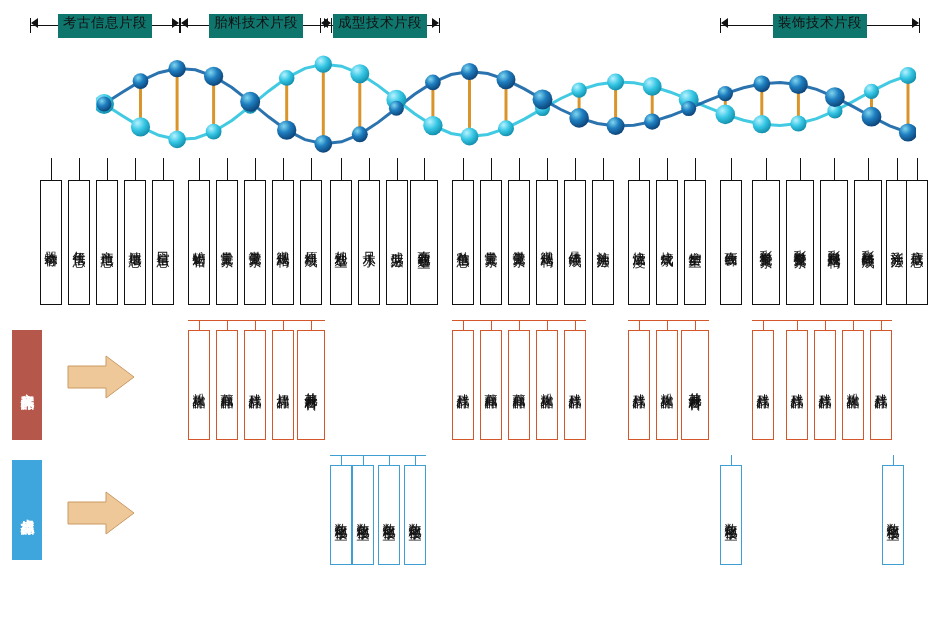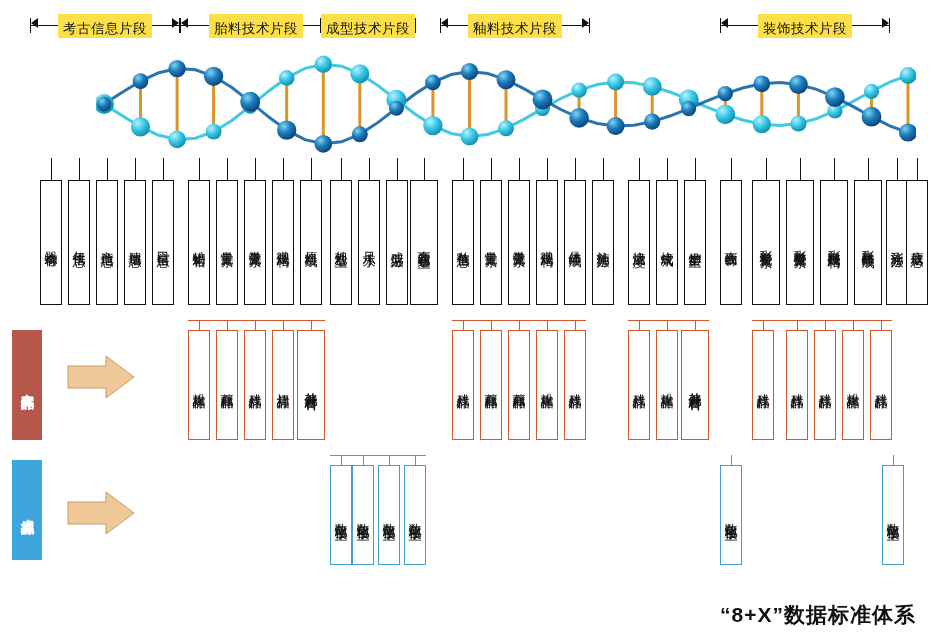--- a/index.html
+++ b/index.html
@@ -30,21 +30,21 @@
   }
   .seg .tick.l{left:0;}
   .seg .tick.r{right:0;}
   .seg .capL,.seg .capR{
     position:absolute;top:4px;width:0;height:0;border-style:solid;
   }
   .seg .capL{left:1px;border-width:5px 7px 5px 0;border-color:transparent #111 transparent transparent;}
   .seg .capR{right:1px;border-width:5px 0 5px 7px;border-color:transparent transparent transparent #111;}
   .seg .txtwrap{
     position:absolute;top:0;left:50%;transform:translateX(-50%);
-    background:#fde047;padding:0 5px;height:24px;display:flex;align-items:flex-end;
+    background:#0f766e;padding:0 5px;height:24px;display:flex;align-items:flex-start;
   }
 
   
   .helix{position:absolute;left:96px;top:42px;width:820px;height:120px;}
 
   
   .stem{position:absolute;width:1px;background:#111;}
 
   
   .vbox{
@@ -109,41 +109,31 @@
       <div class="seg" style="left: 180px; width: 152px;">
         <div class="bar"></div>
         <div class="tick l"></div>
         <div class="tick r"></div>
         <div class="capL"></div>
         <div class="capR"></div>
         <div class="txtwrap">
           <span class="lbl">胎料技术片段</span>
         </div>
       </div>
-      <div class="seg" style="left: 320px; width: 96px;">
+      <div class="seg" style="left: 320px; width: 120px;">
         <div class="bar"></div>
         <div class="tick l"></div>
         <div class="tick r"></div>
         <div class="capL"></div>
         <div class="capR"></div>
         <div class="txtwrap">
           <span class="lbl">成型技术片段</span>
         </div>
       </div>
-      <div class="seg" style="left: 440px; width: 150px;">
-        <div class="bar"></div>
-        <div class="tick l"></div>
-        <div class="tick r"></div>
-        <div class="capL"></div>
-        <div class="capR"></div>
-        <div class="txtwrap">
-          <span class="lbl">釉料技术片段</span>
-        </div>
-      </div>
-      <div class="seg" style="left: 720px; width: 170px;">
+      <div class="seg" style="left: 720px; width: 200px;">
         <div class="bar"></div>
         <div class="tick l"></div>
         <div class="tick r"></div>
         <div class="capL"></div>
         <div class="capR"></div>
         <div class="txtwrap">
           <span class="lbl">装饰技术片段</span>
         </div>
       </div>
     </div>
@@ -475,14 +465,13 @@
     <span class="t">虚拟样品</span>
   </div>
 
   <svg class="bigarrow" style="left:66px;top:352px;" width="70" height="50" viewBox="0 0 70 50">
     <polygon points="2,14 40,14 40,4 68,25 40,46 40,36 2,36" fill="#efc89a" stroke="#c99a63" stroke-width="1"></polygon>
   </svg>
   <svg class="bigarrow" style="left:66px;top:488px;" width="70" height="50" viewBox="0 0 70 50">
     <polygon points="2,14 40,14 40,4 68,25 40,46 40,36 2,36" fill="#efc89a" stroke="#c99a63" stroke-width="1"></polygon>
   </svg>
 
-  <div class="caption">“8+X”数据标准体系</div>
 </div>
 
 </body></html>

